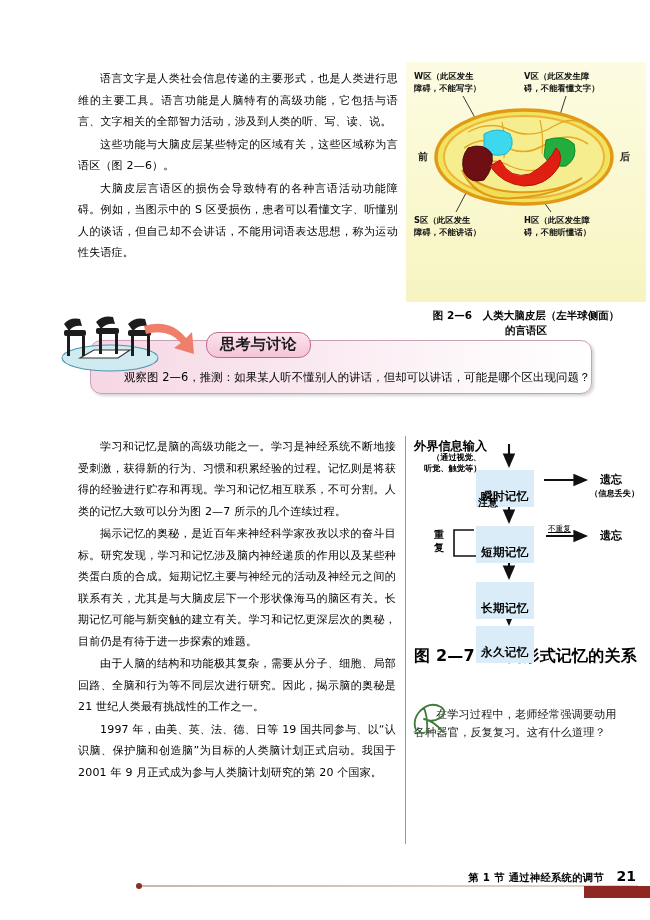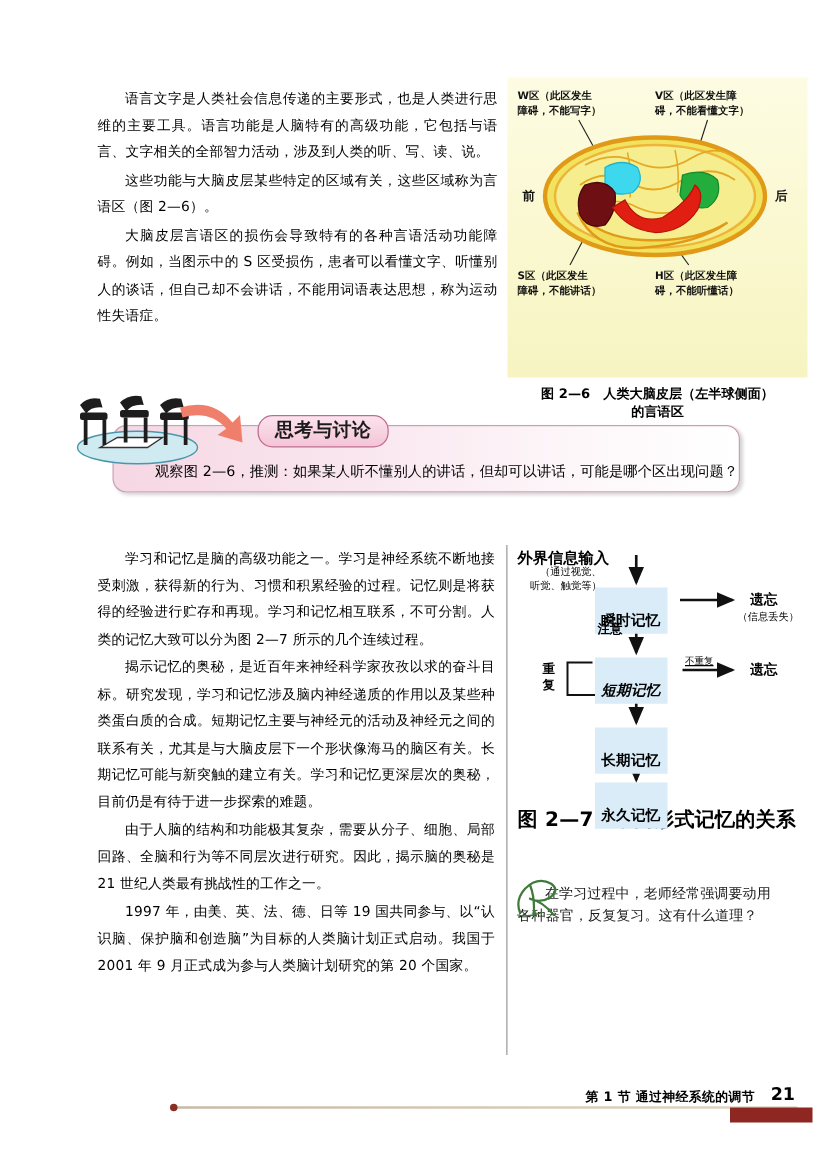--- a/index.html
+++ b/index.html
@@ -116,21 +116,21 @@
     background:#d9ecf7;
     font-size:11.6px;font-weight:bold;color:#000;
     padding:19px 5px 3px 5px;
     white-space:nowrap;
     letter-spacing:.3px;
   }
   .flow-txt{
     position:absolute;font-size:11px;color:#000;white-space:nowrap;font-weight:bold;
   }
   .flow-small{
-    position:absolute;font-size:8.2px;color:#000;white-space:nowrap;line-height:11px;
+    position:absolute;font-size:8.2px;color:#000;white-space:nowrap;line-height:11px;font-weight:bold;
   }
   .flow-tiny{
     position:absolute;font-size:7.6px;color:#000;white-space:nowrap;text-decoration:underline;
   }
   .flow-cap{
     margin-top:2px;
     font-size:16px;font-weight:bold;color:#000;
     letter-spacing:.2px;
   }
 
@@ -298,21 +298,21 @@
       <div class="flow-txt" style="left:0px;top:2px;font-size:12.2px;">外界信息输入</div>
       <div class="flow-small" style="left:18px;top:16px;">（通过视觉、</div>
       <div class="flow-small" style="left:10px;top:27px;">听觉、触觉等）</div>
 
       <div class="flow-box" style="left:62px;top:34px;">瞬时记忆</div>
       <div class="flow-txt" style="left:186px;top:36px;">遗忘</div>
       <div class="flow-small" style="left:176px;top:52px;">（信息丢失）</div>
 
       <div class="flow-txt" style="left:64px;top:60px;font-size:10px;">注意</div>
 
-      <div class="flow-box" style="left:62px;top:90px;font-style:italic;">短期记忆</div>
+      <div class="flow-box" style="left:62px;top:90px;">短期记忆</div>
       <div class="flow-tiny" style="left:134px;top:88px;">不重复</div>
       <div class="flow-txt" style="left:186px;top:92px;">遗忘</div>
 
       <div class="flow-txt" style="left:20px;top:92px;font-size:10px;">重</div>
       <div class="flow-txt" style="left:20px;top:105px;font-size:10px;">复</div>
 
       <div class="flow-box" style="left:62px;top:146px;">长期记忆</div>
       <div class="flow-box" style="left:62px;top:190px;">永久记忆</div>
     </div>
 

